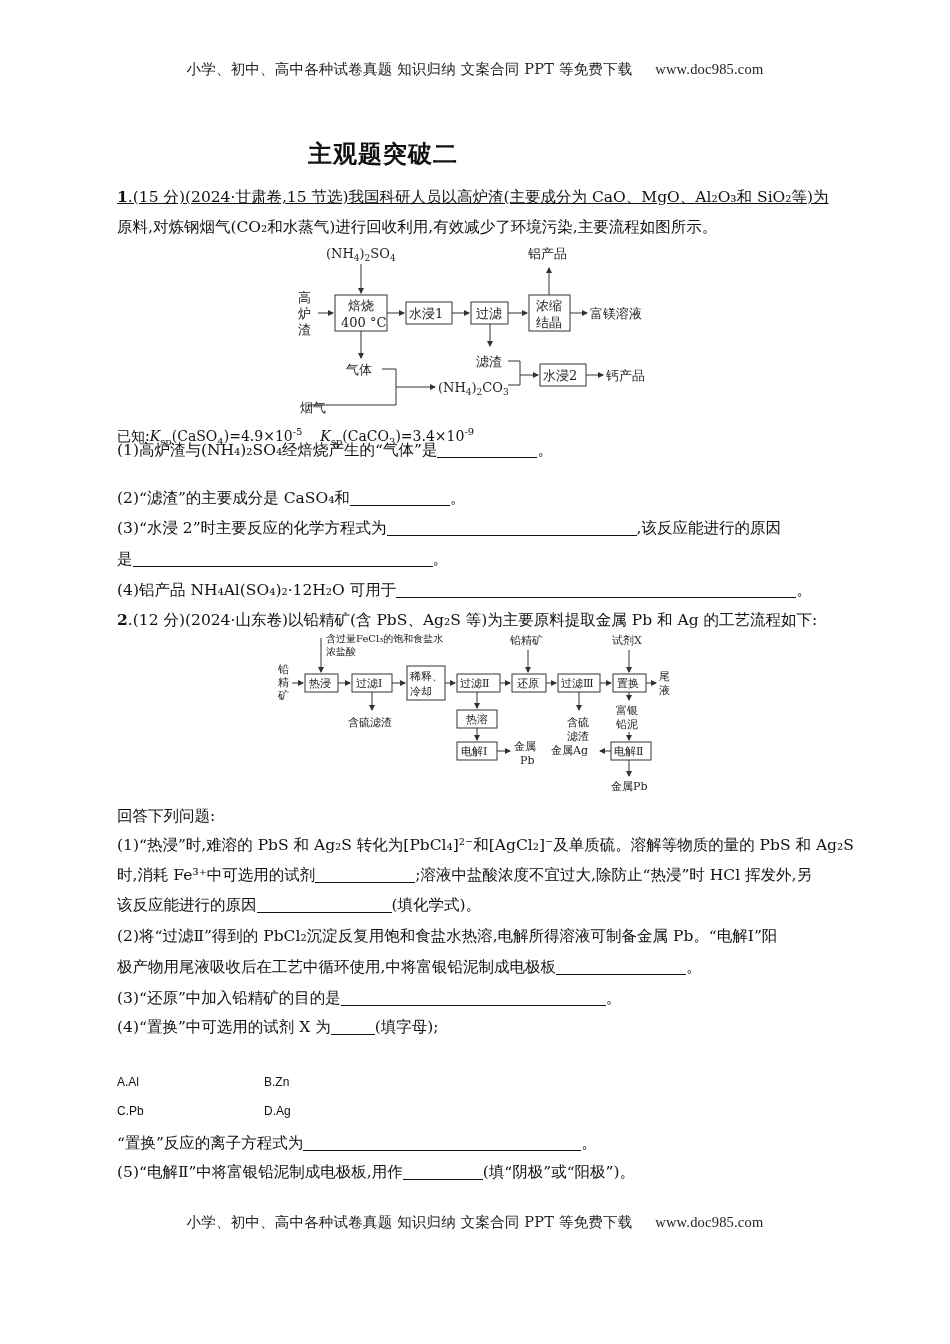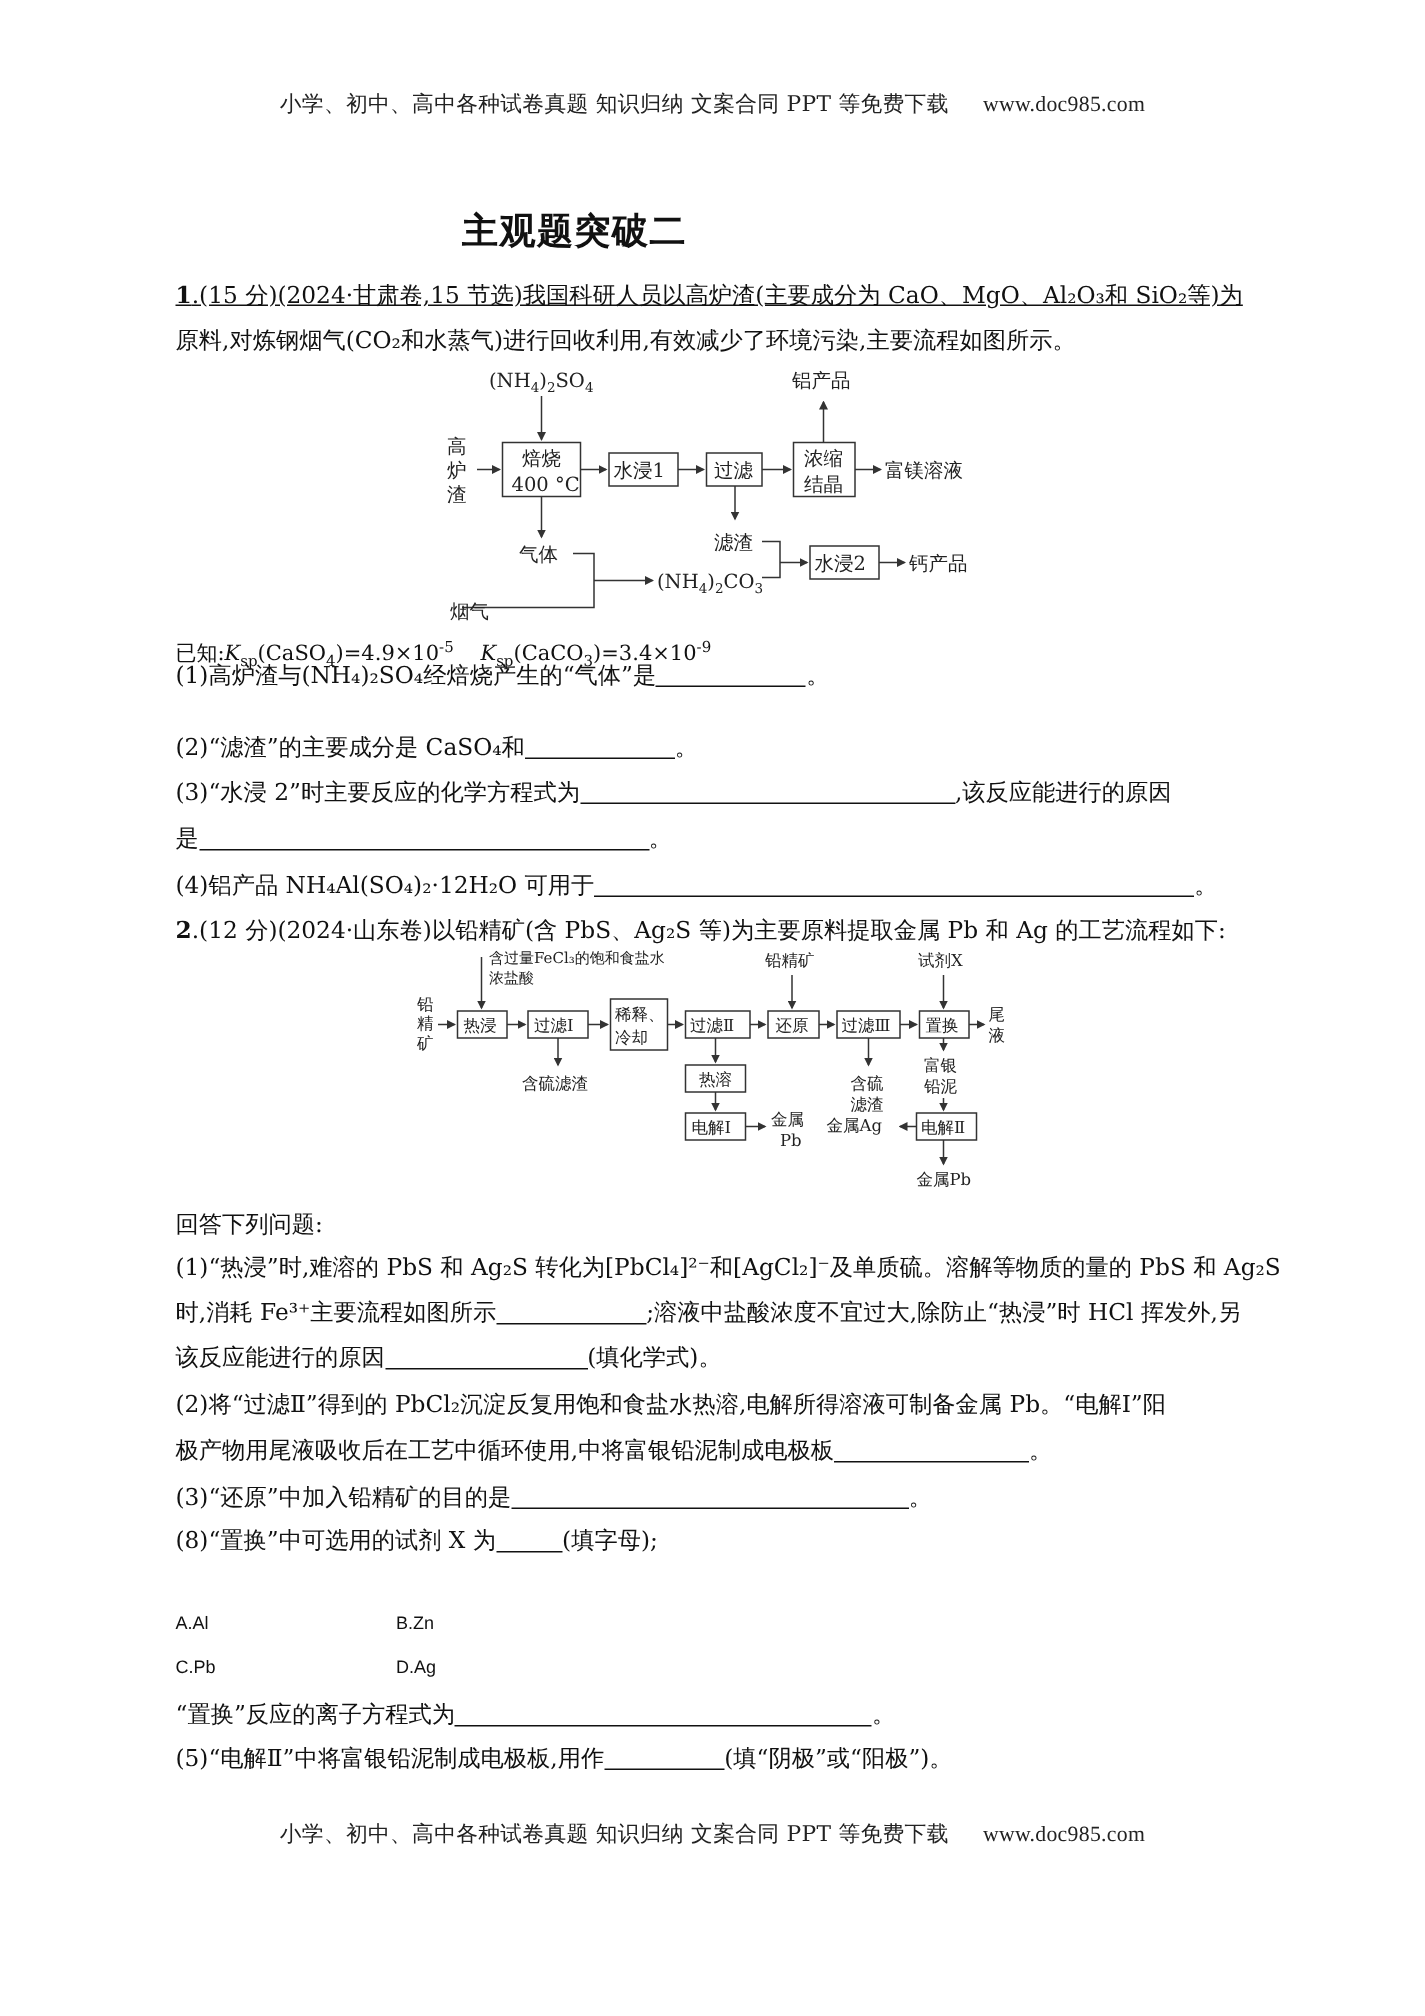--- a/index.html
+++ b/index.html
@@ -174,34 +174,34 @@
     <text x="346" y="98">铅泥</text>
     <text x="344" y="125">电解Ⅱ</text>
     <text x="341" y="160">金属Pb</text>
   </g>
 </svg>
 
 <div class="line" style="top:806px;">回答下列问题:</div>
 
 <div class="line" style="top:835px;">(1)“热浸”时,难溶的 PbS 和 Ag₂S 转化为[PbCl₄]²⁻和[AgCl₂]⁻及单质硫。溶解等物质的量的 PbS 和 Ag₂S</div>
 <div class="line" style="top:865px;">
-  <span>时,消耗 Fe³⁺主要流程如图所示</span><span class="blank" style="width:100px;"></span><span>;溶液中盐酸浓度不宜过大,除防止“热浸”时 HCl 挥发外,另</span>
+  <span>时,消耗 Fe³⁺中可选用的试剂</span><span class="blank" style="width:100px;"></span><span>;溶液中盐酸浓度不宜过大,除防止“热浸”时 HCl 挥发外,另</span>
 </div>
 <div class="line" style="top:895px;">
   <span>该反应能进行的原因</span><span class="blank" style="width:135px;"></span><span>(填化学式)。</span>
 </div>
 <div class="line" style="top:926px;">(2)将“过滤Ⅱ”得到的 PbCl₂沉淀反复用饱和食盐水热溶,电解所得溶液可制备金属 Pb。“电解Ⅰ”阳</div>
 <div class="line" style="top:957px;">
   <span>极产物用尾液吸收后在工艺中循环使用,中将富银铅泥制成电极板</span><span class="blank" style="width:130px;"></span><span>。</span>
 </div>
 <div class="line" style="top:988px;">
   <span>(3)“还原”中加入铅精矿的目的是</span><span class="blank" style="width:265px;"></span><span>。</span>
 </div>
 <div class="line" style="top:1017px;">
-  <span>(8)“置换”中可选用的试剂 X 为</span><span class="blank" style="width:44px;"></span><span>(填字母);</span>
+  <span>(4)“置换”中可选用的试剂 X 为</span><span class="blank" style="width:44px;"></span><span>(填字母);</span>
 </div>
 
 <div class="opt" style="left:117px;top:1075px;">A.Al</div>
 <div class="opt" style="left:264px;top:1075px;">B.Zn</div>
 <div class="opt" style="left:117px;top:1104px;">C.Pb</div>
 <div class="opt" style="left:264px;top:1104px;">D.Ag</div>
 
 <div class="line" style="top:1133px;">
   <span>“置换”反应的离子方程式为</span><span class="blank" style="width:278px;"></span><span>。</span>
 </div>

